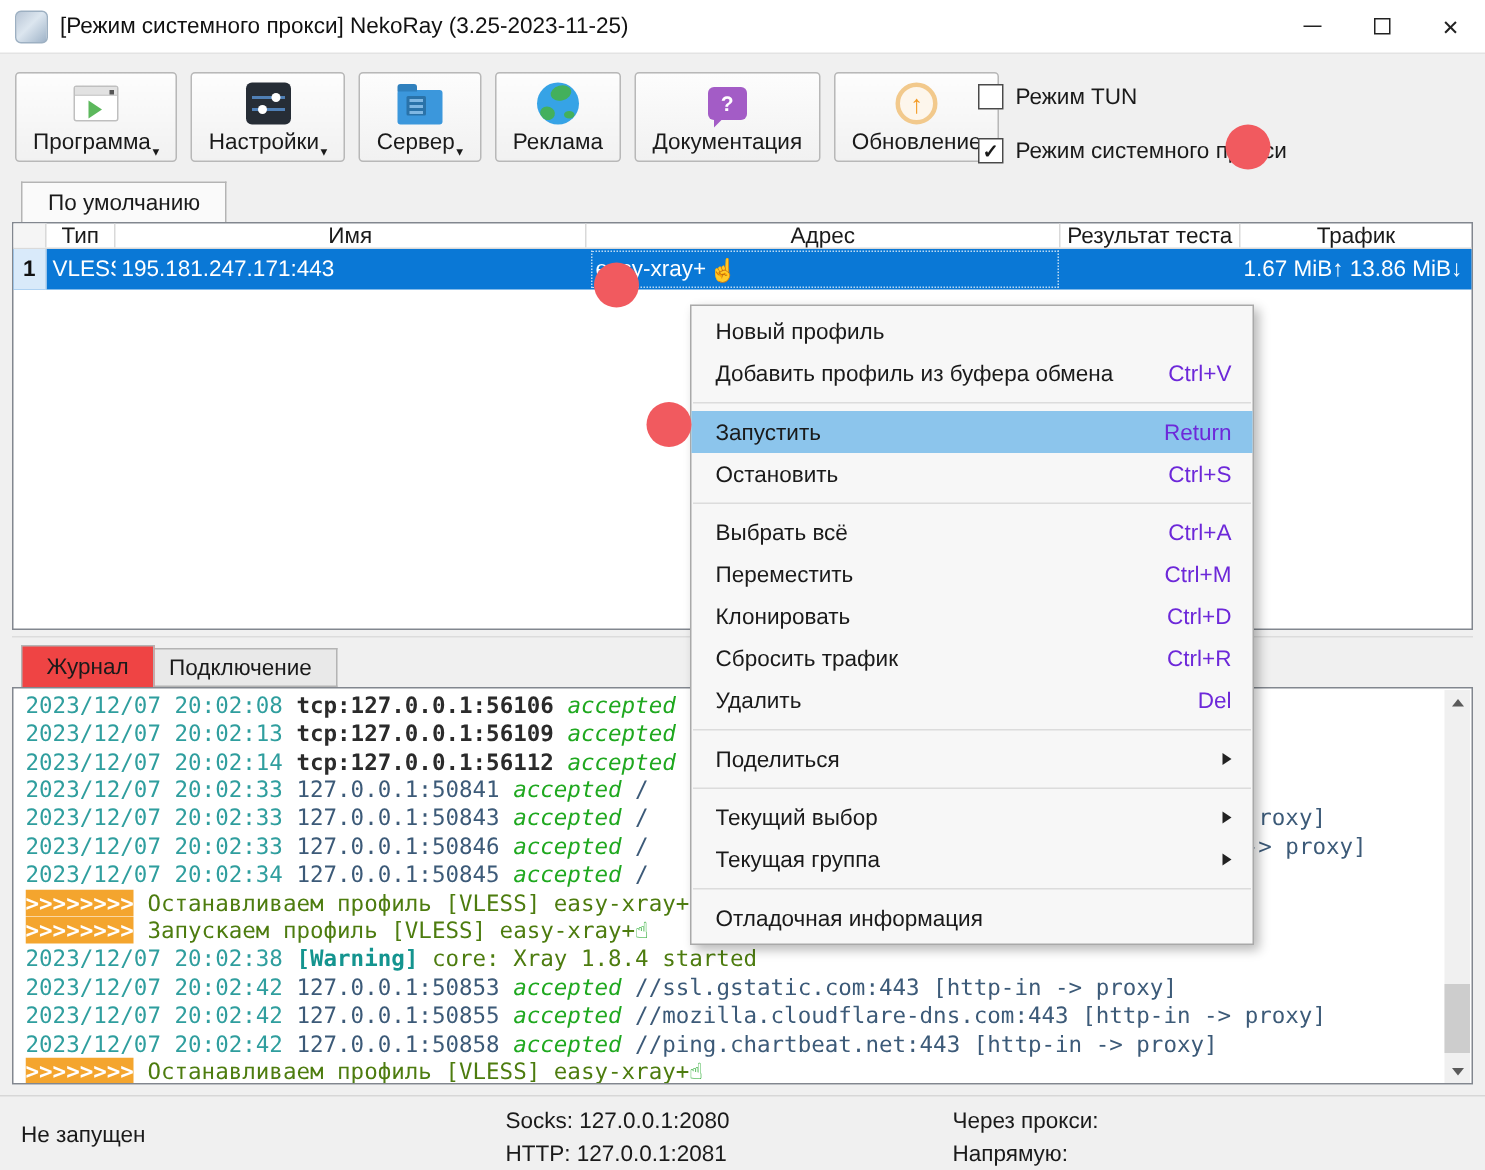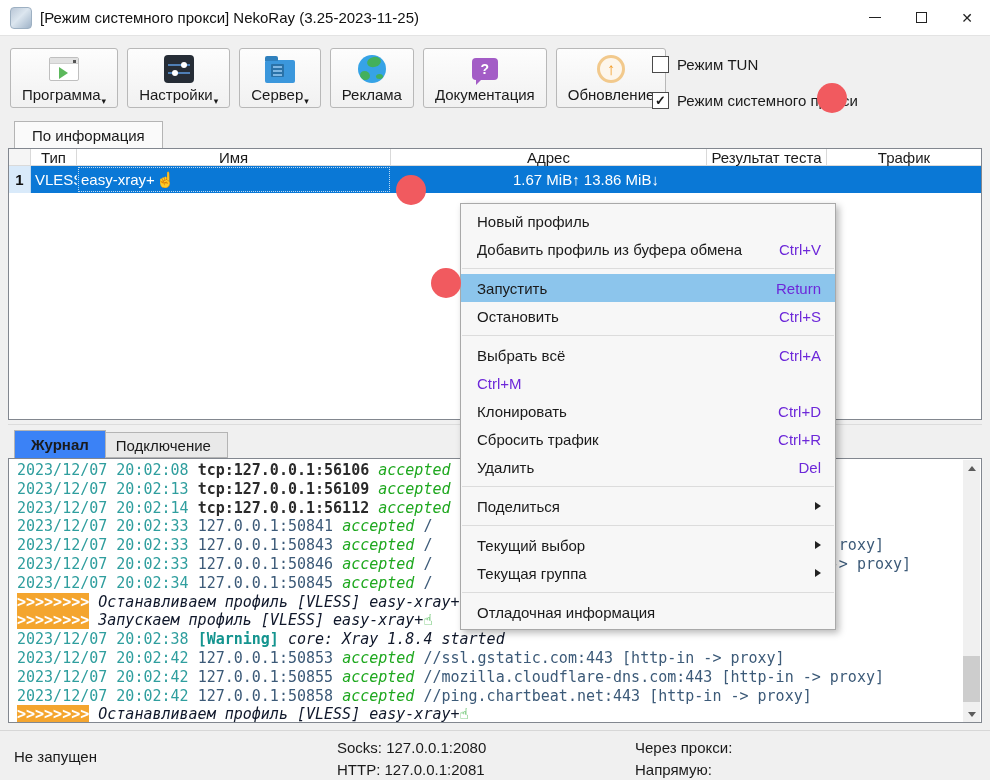--- a/index.html
+++ b/index.html
@@ -75,35 +75,35 @@
   .td-type { width:46px; } .td-addr { width:316px; } .td-name { width:314px; outline:1px dotted #bcd9f2; outline-offset:-2px; }
   .td-test { width:120px; } .td-traf { flex:1; padding:0 2px; }
   .hand-green { color:#16a31f; margin-left:2px; font-size:15px; }
 
   
   .splitter { position:absolute; top:424px; left:8px; width:974px; height:1px; background:#dcdcdc; }
 
   
   .log-tabbar { position:absolute; top:430px; left:14px; display:flex; align-items:flex-end; }
   .log-tab { height:28px; padding:0 16px; display:flex; align-items:center; font-size:15px; border:1px solid #b4b4b4; }
-  .log-tab.active { background:#3b82f6; border-bottom:none; z-index:2;font-weight:bold; }
+  .log-tab.active { background:#ef4444; border-bottom:none; z-index:2; }
   .log-tab.inactive { background:#e9e9e9; height:26px; border-left:none;padding-left:10px; }
 
   
   .log-panel { position:absolute; top:458px; left:8px; width:974px; height:265px; background:#fff; border:1px solid #82878f; overflow:hidden; }
   .log-content { position:absolute; top:2px; left:8px; right:20px; font-family:"DejaVu Sans Mono", monospace; font-size:15px; line-height:18.8px; }
   .log-line { white-space:pre; overflow:hidden; }
   .seg-time { color:#2f9e9e; }
   .seg-tcp { color:#2b2b2b; font-weight:bold; }
   .seg-addr { color:#3c5a78; }
   .seg-ok { color:#1fa81f; font-style:italic; }
   .seg-url { color:#3c5a78; }
   .seg-warn { color:#14948f; font-weight:bold; }
   .seg-chev { background:#f4a52e; color:#fff; font-weight:bold; }
-  .seg-text { color:#0f172a;font-style:italic; }
+  .seg-text { color:#4d7c0f; }
   .seg-hand { color:#16a31f; }
   .seg-pad { }
 
   
   .vscroll { position:absolute; top:1px; right:1px; width:17px; height:263px; background:#f0f0f0; }
   .sb-btn { position:absolute; left:0; width:17px; height:17px; display:flex; align-items:center; justify-content:center; }
   .sb-up { top:0; } .sb-down { bottom:0; }
   .tri-up { width:0; height:0; border-left:4px solid transparent; border-right:4px solid transparent; border-bottom:5px solid #5b5b5b; }
   .tri-down { width:0; height:0; border-left:4px solid transparent; border-right:4px solid transparent; border-top:5px solid #5b5b5b; }
   .sb-thumb { position:absolute; left:0; top:196px; width:17px; height:46px; background:#cdcdcd; }
@@ -227,35 +227,36 @@
     <div class="cbox"></div>
     <div class="check-label">Режим TUN</div>
   </div>
   <div class="check-row">
     <div class="cbox">✓</div>
     <div class="check-label">Режим системного прокси</div>
   </div>
 </div>
 
 <div class="group-tabbar">
-  <div class="group-tab">По информация</div>
+  <div class="group-tab">По умолчанию</div>
 </div>
 
 <div class="table">
   <div class="thead">
     <div class="th th-num"></div>
     <div class="th th-type">Тип</div>
     <div class="th th-name">Имя</div>
     <div class="th th-addr">Адрес</div>
     <div class="th th-test">Результат теста</div>
     <div class="th th-traf">Трафик</div>
   </div>
   <div class="trow">
     <div class="td td-num">1</div>
     <div class="td td-type">VLESS</div>
+    <div class="td td-addr">195.181.247.171:443</div>
     <div class="td td-name">
         <span>easy-xray+</span>
         <span class="hand-green">☝</span>
       </div>
     <div class="td td-test"></div>
     <div class="td td-traf">1.67 MiB↑ 13.86 MiB↓</div>
   </div>
 </div>
 
 <div class="splitter"></div>
@@ -321,20 +322,21 @@
     <div class="menu-item">
       <span class="menu-label">Остановить</span>
       <span class="menu-shortcut">Ctrl+S</span>
     </div>
     <div class="menu-sep"></div>
     <div class="menu-item">
       <span class="menu-label">Выбрать всё</span>
       <span class="menu-shortcut">Ctrl+A</span>
     </div>
     <div class="menu-item">
+      <span class="menu-label">Переместить</span>
       <span class="menu-shortcut">Ctrl+M</span>
     </div>
     <div class="menu-item">
       <span class="menu-label">Клонировать</span>
       <span class="menu-shortcut">Ctrl+D</span>
     </div>
     <div class="menu-item">
       <span class="menu-label">Сбросить трафик</span>
       <span class="menu-shortcut">Ctrl+R</span>
     </div>

